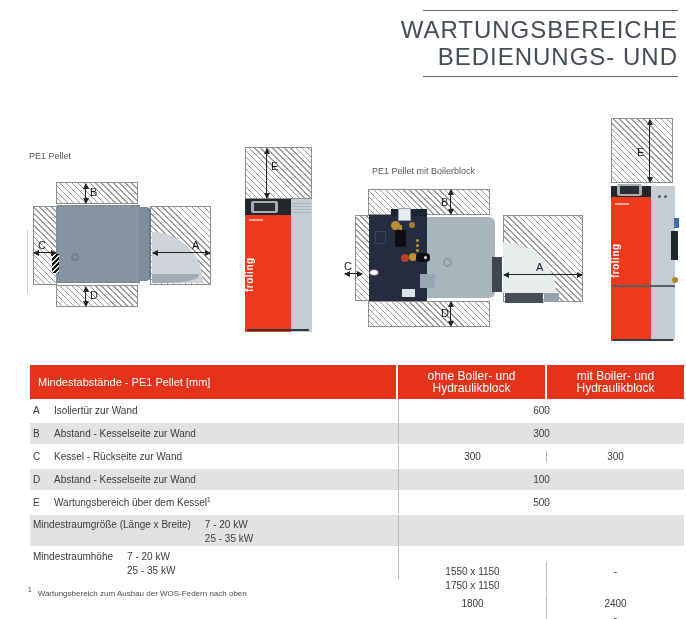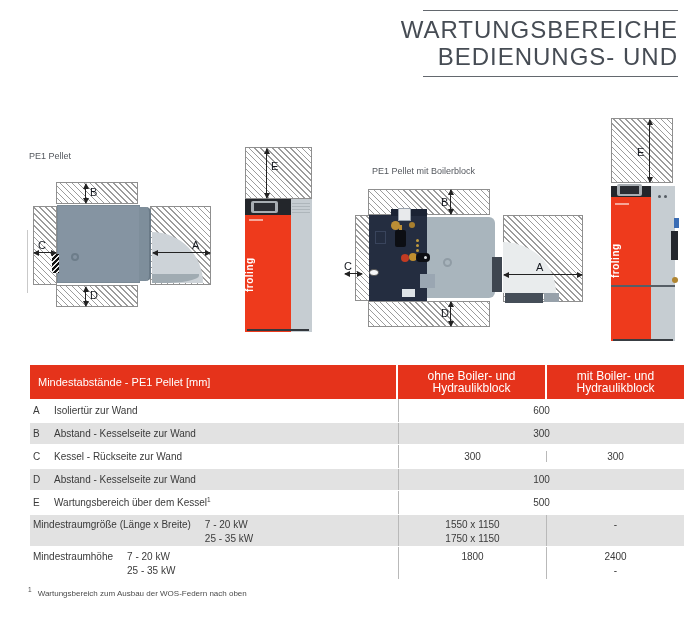--- a/index.html
+++ b/index.html
@@ -44,21 +44,21 @@
   .tr.alt{background:#e2e2e2;border-top:1px solid #fff;border-bottom:1px solid #fff;}
   .cell-label{width:368px;display:flex;align-items:center;box-sizing:border-box;padding-left:3px;}
   .key{width:21px;}
   .vals{width:286px;box-sizing:border-box;border-left:1px solid #b9b9b9;display:flex;height:100%;align-items:center;}
   .span-val{width:100%;text-align:center;}
   .v2{width:147px;text-align:center;box-sizing:border-box;}
   .v3{flex:1;text-align:center;box-sizing:border-box;border-left:1px solid #b9b9b9;}
   .tr.size{align-items:flex-start;}
   .tr.size .cell-label{align-items:flex-start;padding-top:3px;line-height:14px;}
   .tr.size .vals{align-items:flex-start;height:100%;}
-  .tr.size .v2,.tr.size .v3{padding-top:3px;line-height:14px;height:100%;}
+  .tr.size .v2,.tr.size .v3{padding-top:3px;line-height:14px;height:100%;margin-top:47px;}
   .kw{display:inline-block;margin-left:14px;text-align:left;line-height:14px;}
   .kw span{display:block;}
   sup{font-size:6.5px;}
   .footnote{position:absolute;left:28px;top:586px;font-size:8px;color:#4b4b4b;}
   .footnote sup{margin-right:6px;}
 </style>
 </head>
 <body>
 
 <div id="page">

